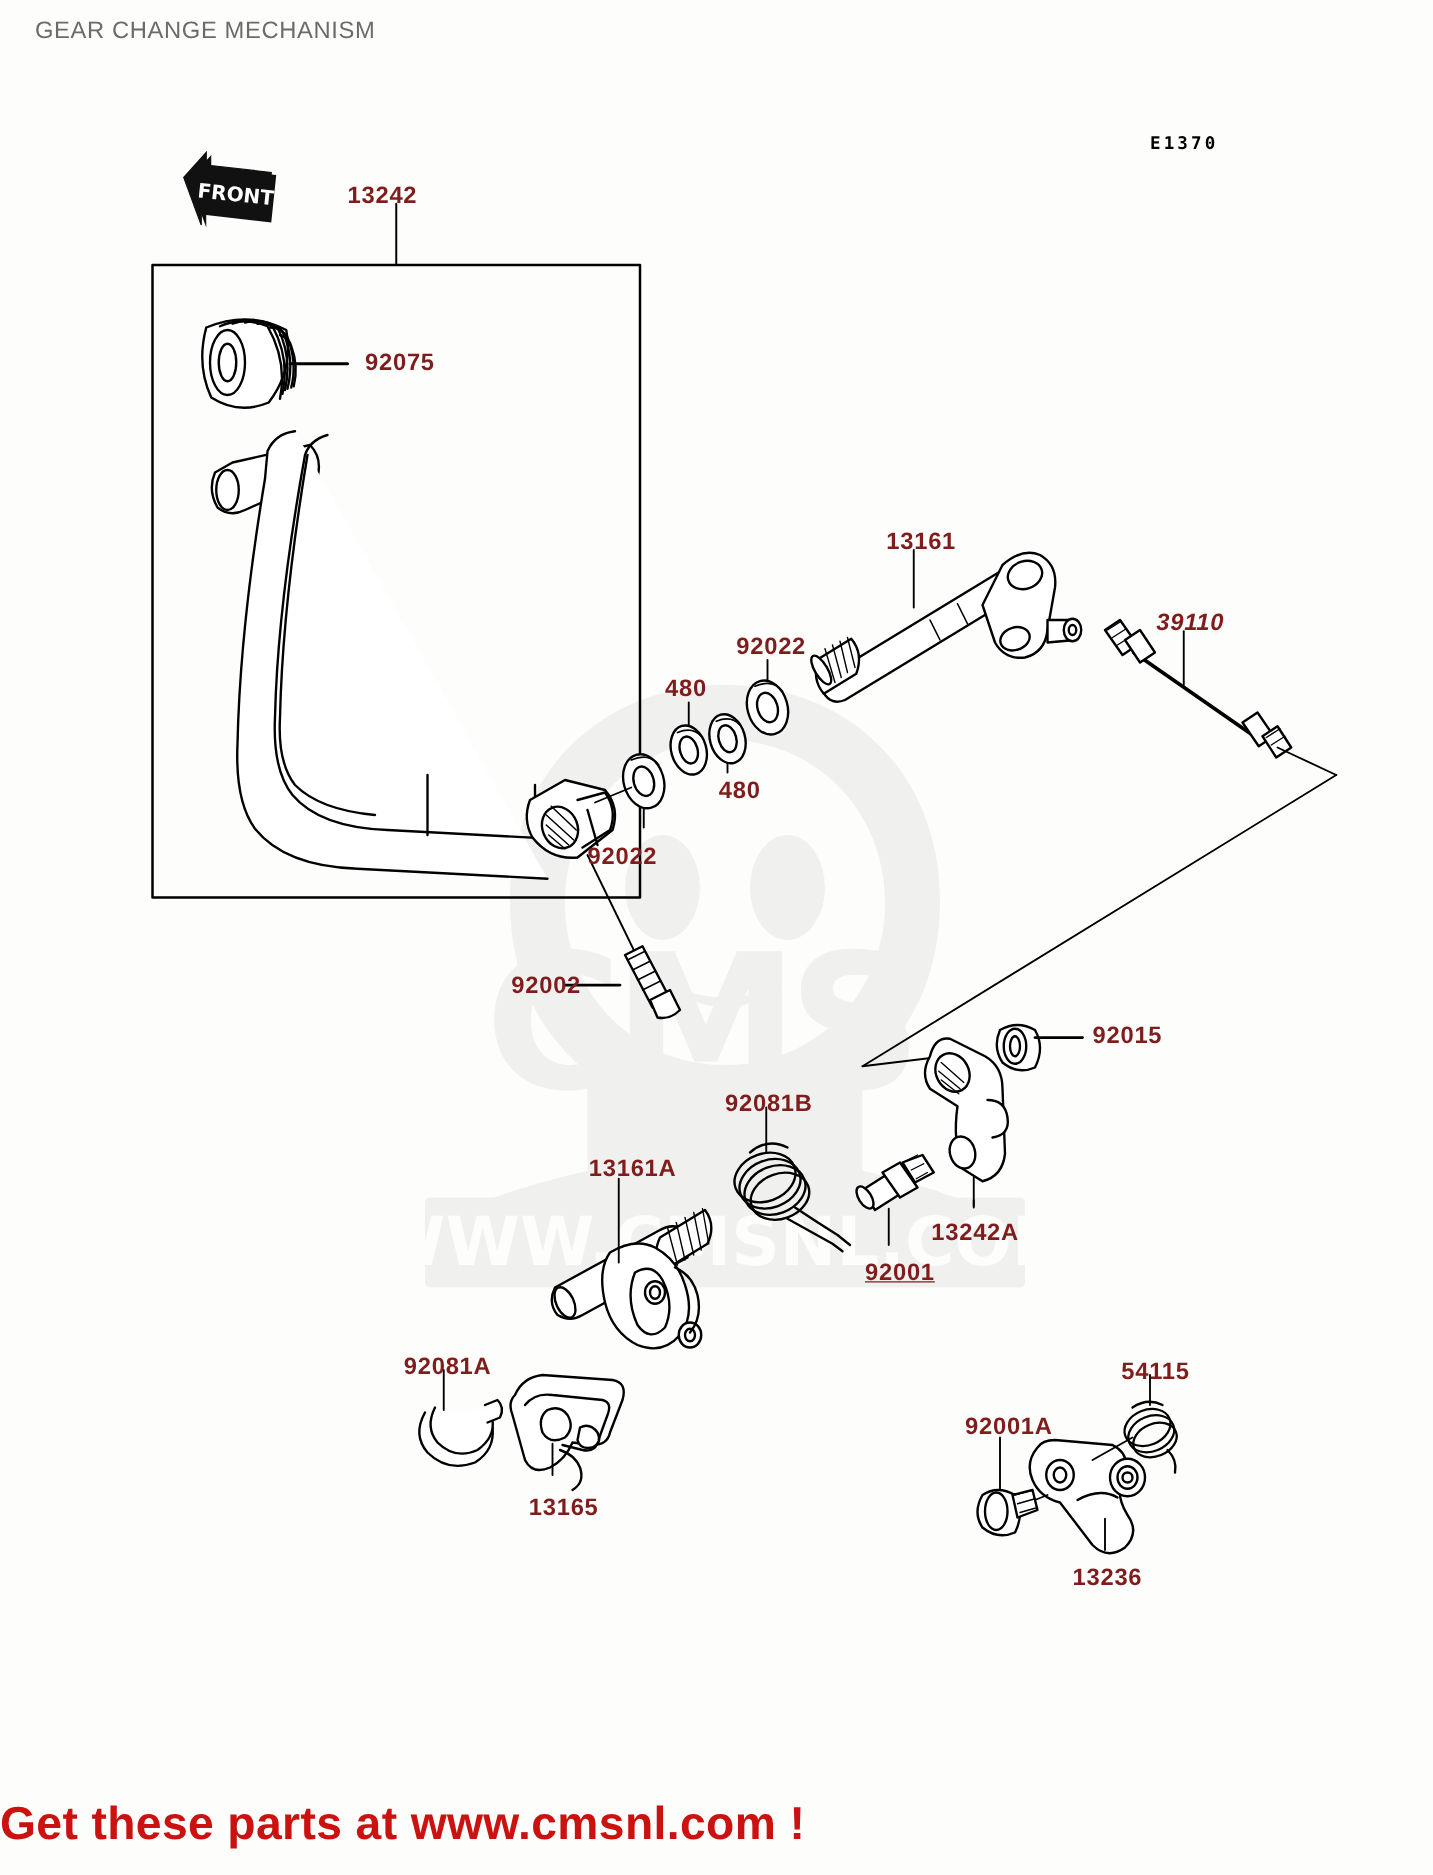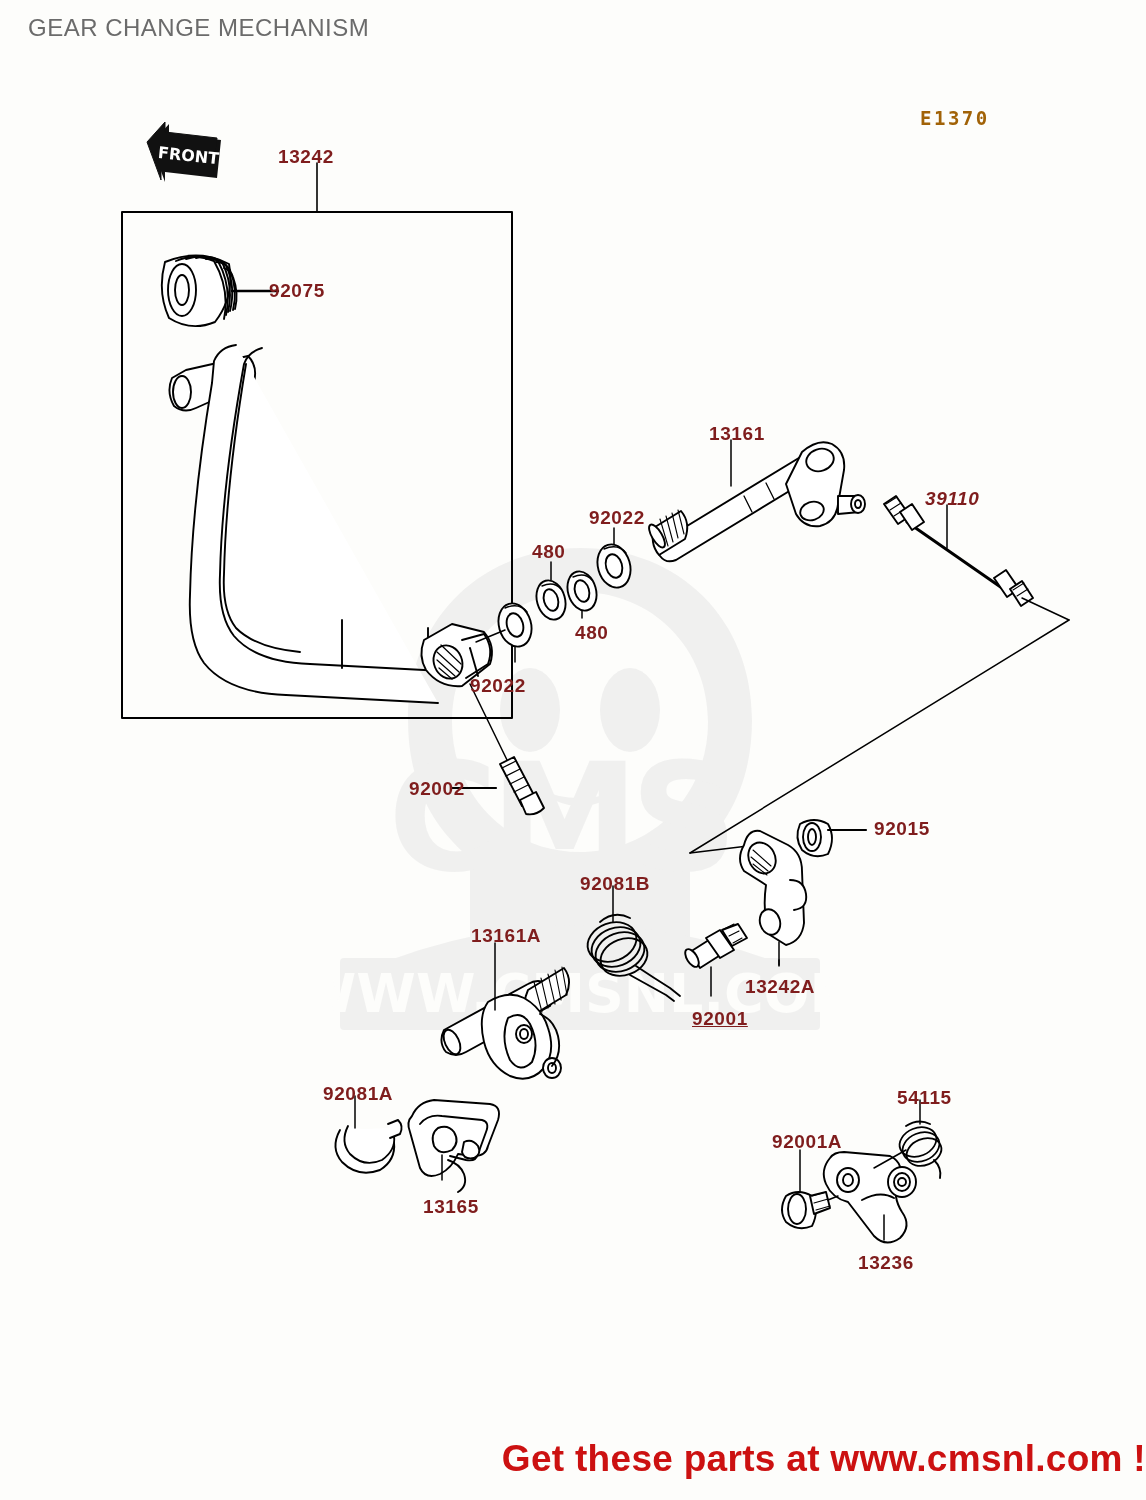--- a/index.html
+++ b/index.html
@@ -1,27 +1,27 @@
 <!DOCTYPE html>
 <html><head>
 <meta charset="utf-8">
 <style>
   html,body{margin:0;padding:0;background:#fdfdfb;}
   body{width:1146px;height:1500px;position:relative;overflow:hidden;
        font-family:"Liberation Sans",sans-serif;}
 
   
-  #page-title{position:absolute;left:28px;top:14px;font-size:24px;
+  #page-title{position:absolute;left:28px;top:14px;font-size:19px;
     letter-spacing:.5px;color:#6b6b6b;font-weight:400;white-space:nowrap;}
-  #sheet-code{position:absolute;left:920px;top:107px;font-size:19px;
-    font-weight:700;letter-spacing:2.5px;color:#a16207;
+  #sheet-code{position:absolute;left:920px;top:107px;font-size:14px;
+    font-weight:700;letter-spacing:2.5px;color:#000000;
     font-family:"DejaVu Sans Mono",monospace;}
 
   
-  #footer-cta{position:absolute;left:0;right:0;top:1438px;text-align:right;
+  #footer-cta{position:absolute;left:0;right:0;top:1438px;text-align:left;
     color:#cc1111;font-size:37px;font-weight:700;letter-spacing:.3px;}
 
   
   #watermark{position:absolute;left:330px;top:540px;width:500px;height:520px;
     opacity:.5;pointer-events:none;}
 
   
   #drawing{position:absolute;left:0;top:0;width:1146px;height:1500px;}
 
   
@@ -359,21 +359,21 @@
       </g>
       <line x1="800" y1="1150" x2="800" y2="1192" stroke-width="1.5"></line>
       <line x1="828" y1="1200" x2="838" y2="1196" stroke-width="1.5"></line>
     </g>
 
   </g>
 </svg>
 
 <div id="labels">
     <div class="plabel" style="left: 278px; top: 146px;">13242</div>
-    <div class="plabel" style="left: 269px; top: 280px; text-align: center;">92075</div>
+    <div class="plabel" style="left: 292px; top: 280px; text-align: center;">92075</div>
     <div class="plabel" style="left: 709px; top: 423px;">13161</div>
     <div class="plabel" style="left: 925px; top: 488px; font-style: italic;">39110</div>
     <div class="plabel" style="left: 589px; top: 507px;">92022</div>
     <div class="plabel" style="left: 532px; top: 541px;">480</div>
     <div class="plabel" style="left: 575px; top: 622px;">480</div>
     <div class="plabel" style="left: 470px; top: 675px;">92022</div>
     <div class="plabel" style="left: 409px; top: 778px;">92002</div>
     <div class="plabel" style="left: 874px; top: 818px;">92015</div>
     <div class="plabel" style="left: 580px; top: 873px;">92081B</div>
     <div class="plabel" style="left: 471px; top: 925px;">13161A</div>

